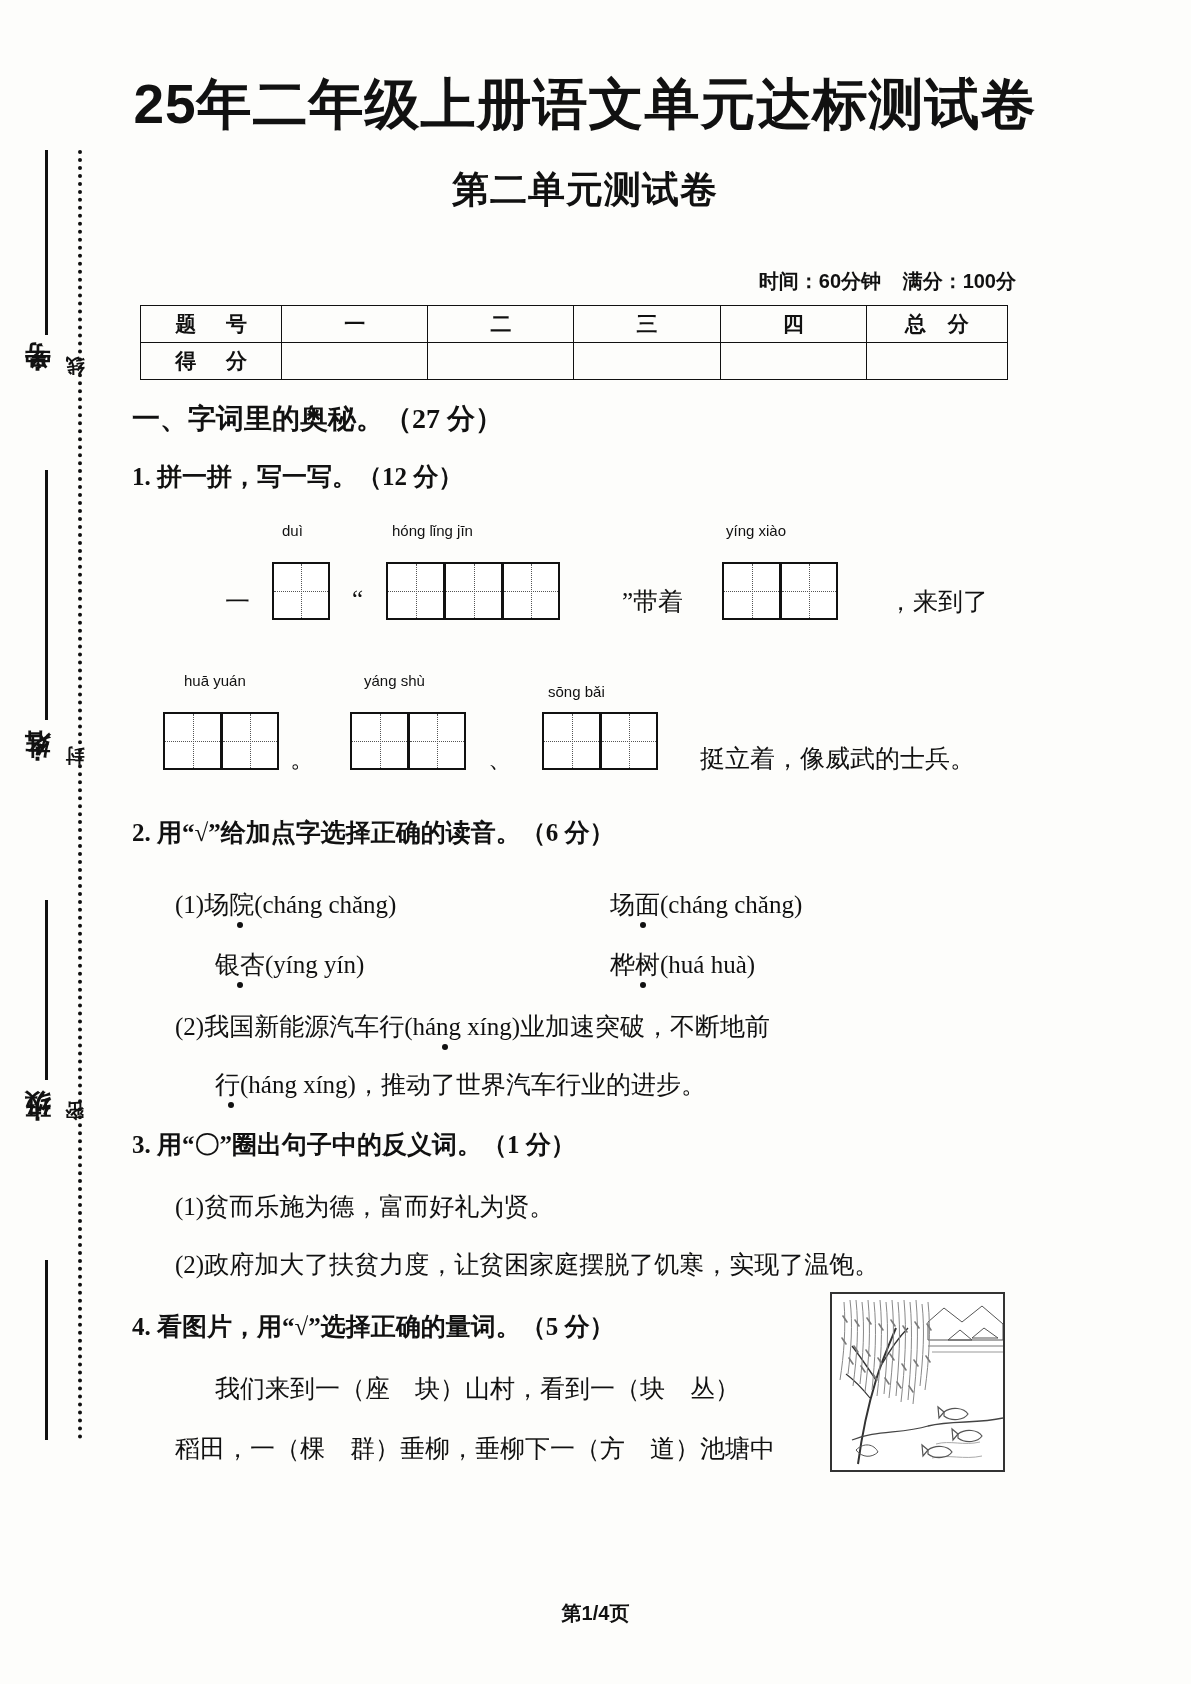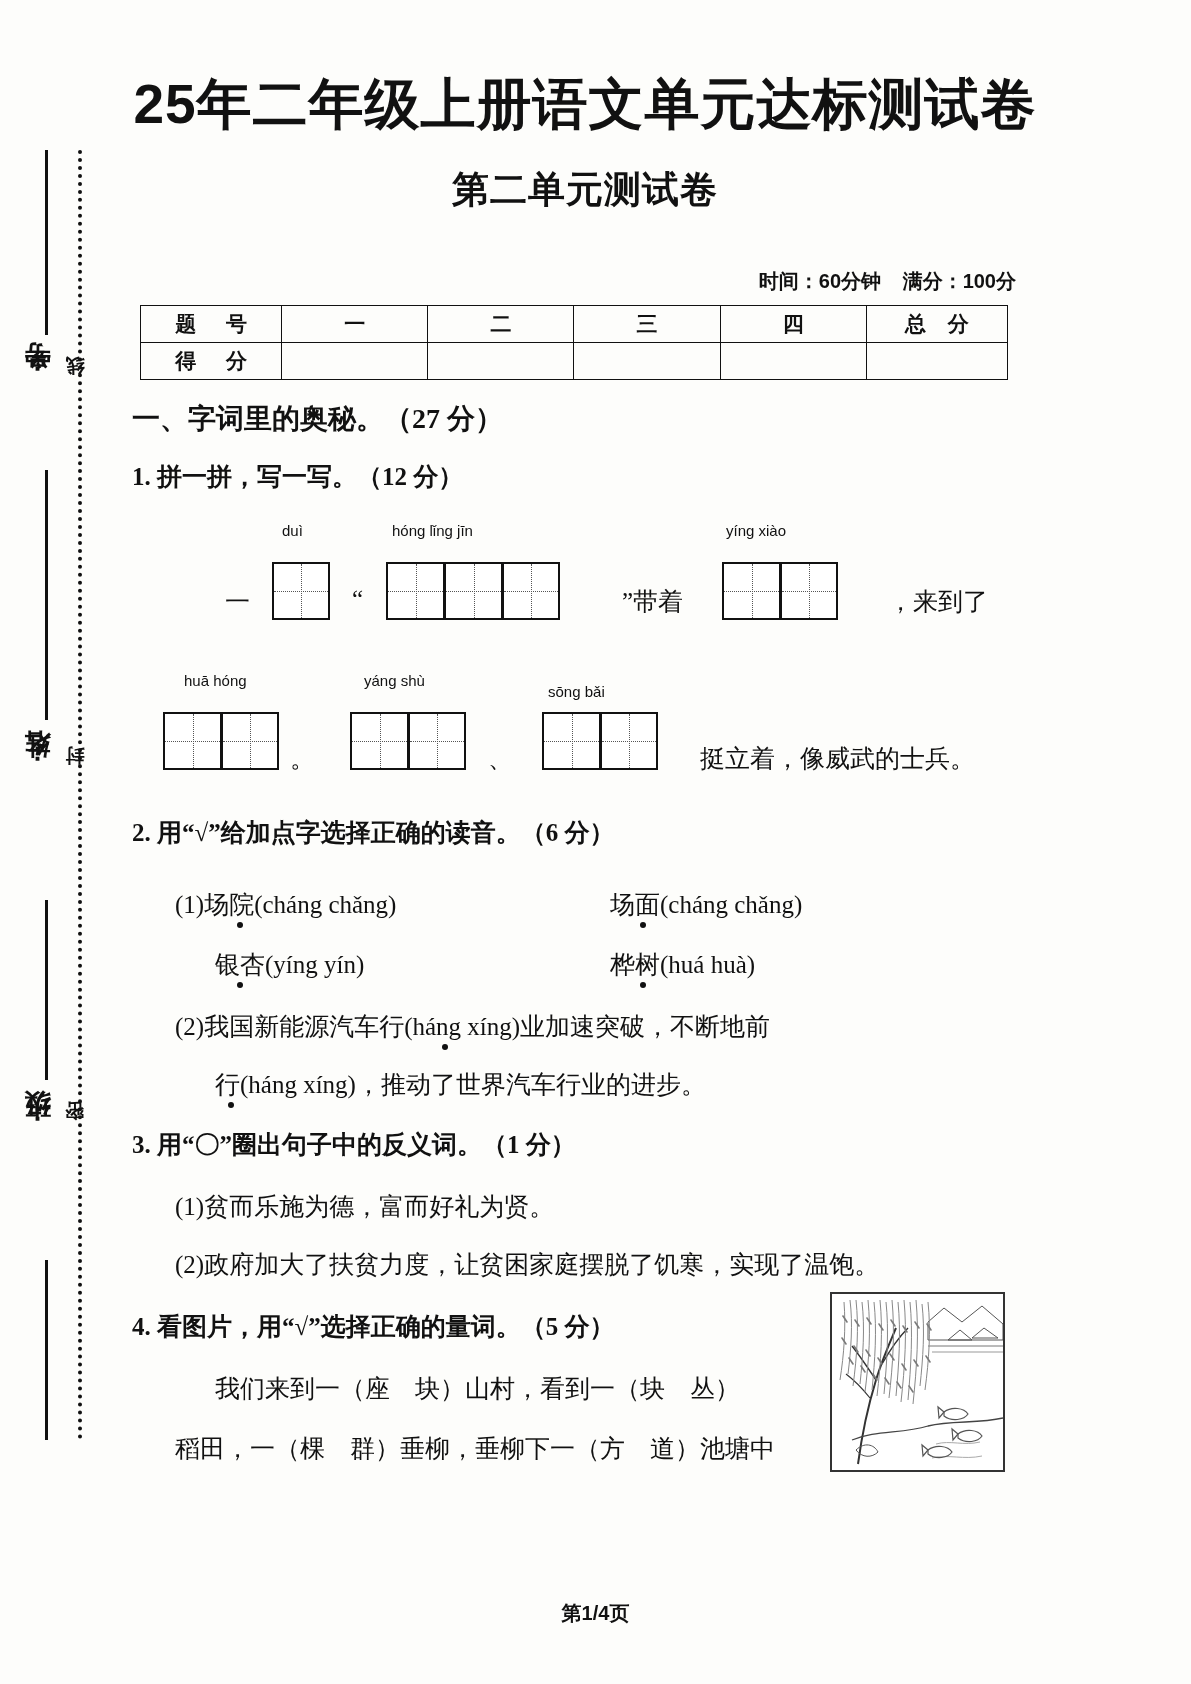--- a/index.html
+++ b/index.html
@@ -231,21 +231,21 @@
     <div class="cellbox"></div>
     <div class="cellbox"></div>
   </div>
   <div class="inl" style="left:622px; top:585px;">”带着</div>
   <div class="grid-set" style="left:722px; top:562px;">
     <div class="cellbox"></div>
     <div class="cellbox"></div>
   </div>
   <div class="inl" style="left:888px; top:585px;">，来到了</div>
 
-  <div class="pinyin" style="left:184px; top:672px;">huā hóng</div>
+  <div class="pinyin" style="left:184px; top:672px;">huā yuán</div>
   <div class="pinyin" style="left:364px; top:672px;">yáng shù</div>
   <div class="pinyin" style="left:548px; top:672px;margin-top:11px;">sōng bǎi</div>
 
   <div class="grid-set" style="left:163px; top:712px;">
     <div class="cellbox"></div>
     <div class="cellbox"></div>
   </div>
   <div class="inl" style="left:290px; top:742px;">。</div>
   <div class="grid-set" style="left:350px; top:712px;">
     <div class="cellbox"></div>

